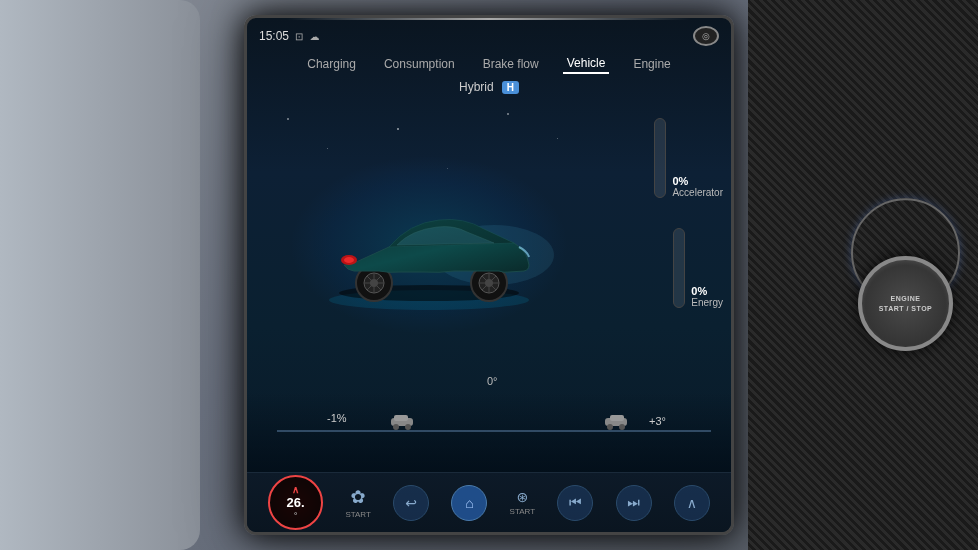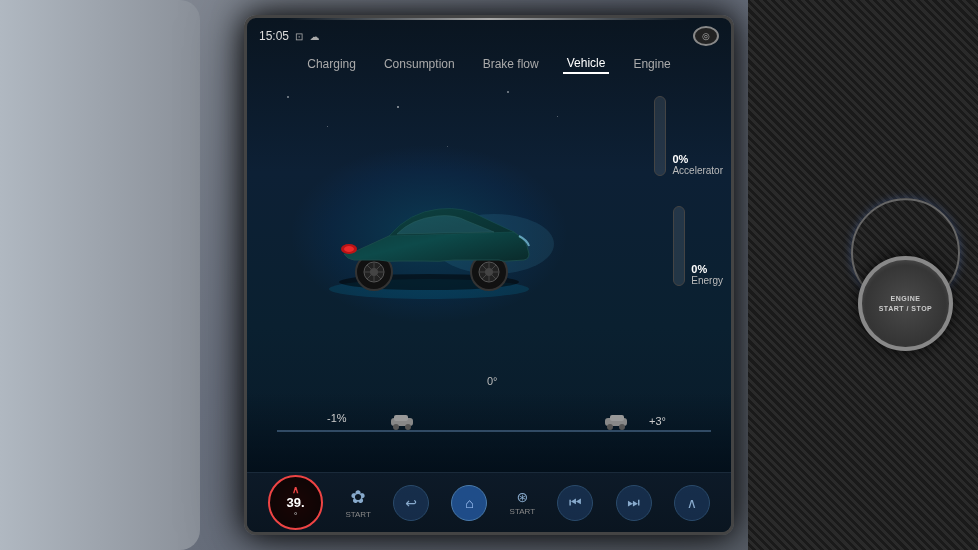--- a/index.html
+++ b/index.html
@@ -442,20 +442,24 @@
       </div>
     </div>
 
     <div class="nav-section">
       <div class="nav-tabs">
         <span class="nav-tab">Charging</span>
         <span class="nav-tab">Consumption</span>
         <span class="nav-tab">Brake flow</span>
         <span class="nav-tab active">Vehicle</span>
         <span class="nav-tab">Engine</span>
+      </div>
+      <div class="hybrid-row">
+        <span class="hybrid-label">Hybrid</span>
+        <span class="hybrid-badge">H</span>
       </div>
     </div>
 
     <div class="main-content">
 
       <div class="star" style="width:2px;height:2px;top:20px;left:40px;opacity:0.5;"></div>
       <div class="star" style="width:1px;height:1px;top:50px;left:80px;opacity:0.4;"></div>
       <div class="star" style="width:2px;height:2px;top:30px;left:150px;opacity:0.6;"></div>
       <div class="star" style="width:1px;height:1px;top:70px;left:200px;opacity:0.3;"></div>
       <div class="star" style="width:2px;height:2px;top:15px;left:260px;opacity:0.5;"></div>
@@ -564,21 +568,21 @@
           <circle cx="9" cy="15" r="3" fill="#555"></circle>
           <circle cx="21" cy="15" r="3" fill="#555"></circle>
         </svg>
       </div>
     </div>
 
     <div class="control-bar">
 
       <div class="temp-control">
         <span class="temp-up-arrow">∧</span>
-        <span class="temp-value">39.</span>
+        <span class="temp-value">26.</span>
         <span class="temp-unit">°</span>
       </div>
 
       <div class="fan-control">
         <span class="fan-icon">✿</span>
         <span class="fan-label">START</span>
       </div>
 
       <div class="ctrl-btn">
         <span>↩</span>

